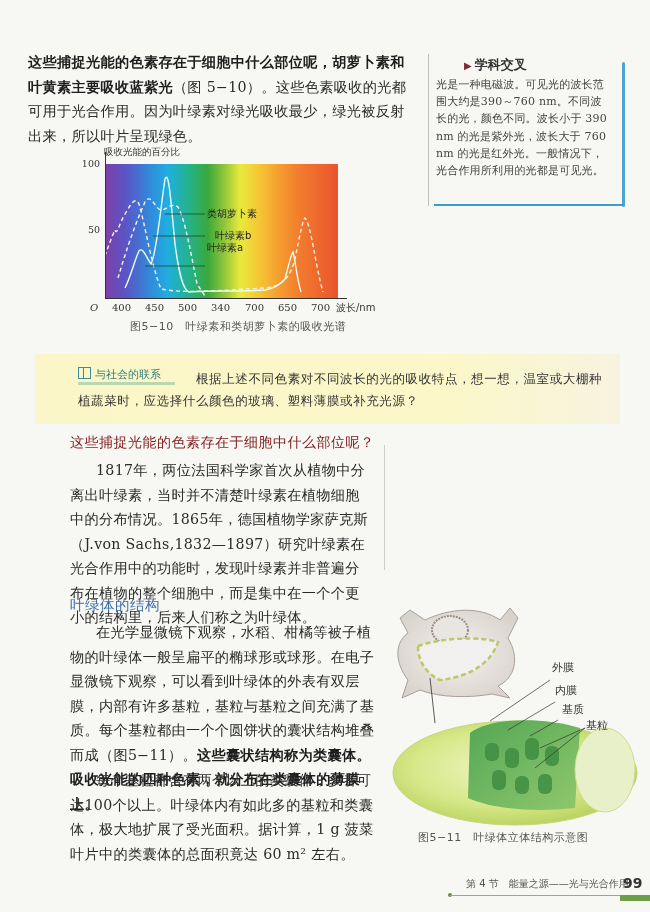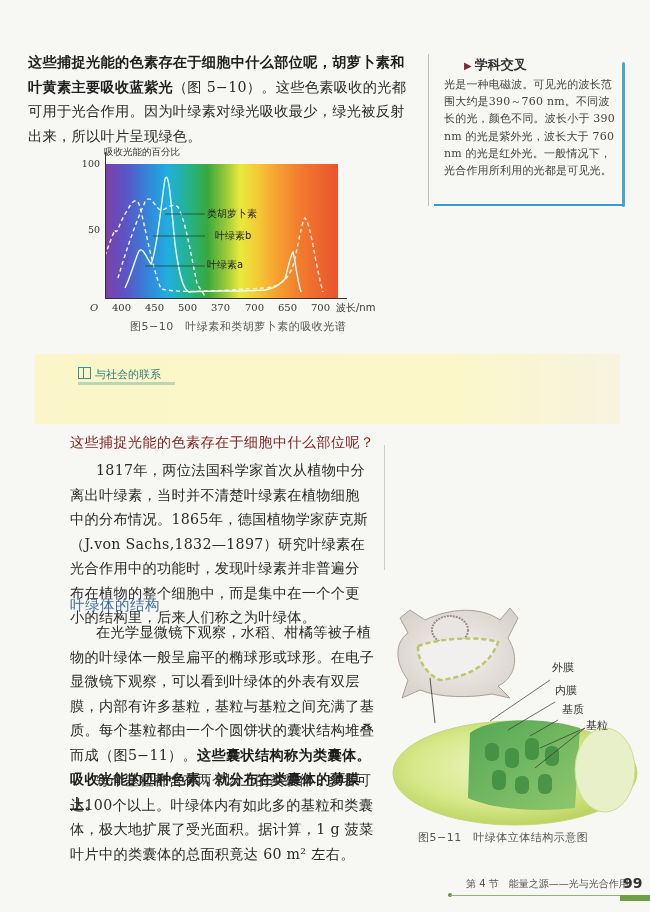--- a/index.html
+++ b/index.html
@@ -31,21 +31,21 @@
   #sidebar .rline {
     position: absolute; right: 0; top: 8px; width: 3px; height: 145px; background:#4aa6d0;
     border-radius: 2px;
   }
   #sidebar .title {
     position: absolute; left: 4px; top: 2px; font-size: 13px; font-weight: bold;
     font-family: "DejaVu Sans", "Liberation Sans", sans-serif; color:#333;margin-left:32px;
   }
   #sidebar .title .tri { color:#7a2b3a; font-size: 10px; margin-right: 3px; }
   #sidebar .body {
-    position: absolute; left: 16px; top: 22px; width: 172px;
+    position: absolute; left: 8px; top: 22px; width: 172px;
     font-size: 11px; line-height: 17.2px; color:#444; letter-spacing: 0.2px;
   }
 
   
   #chart { left: 90px; top: 146px; width: 290px; height: 190px; }
   #chart .plot {
     position: absolute; left: 15px; top: 18px; width: 233px; height: 134px;
     background: linear-gradient(to right,
       #7e3fa8 0%, #5a55c6 9%, #2f8ddc 20%, #20aee0 27%, #24b38a 36%, #3aa83c 44%,
       #9bc93a 52%, #e9ea3d 58%, #f5c734 66%, #f5a030 74%, #f27a2d 84%, #e9542e 100%);
@@ -127,39 +127,40 @@
     <path d="M20,124 C26,112 30,95 34,87 C38,82 42,95 46,100 C52,88 56,40 60,15 C64,5 66,40 70,80 C74,110 78,126 84,128 C100,126 130,128 160,126 C170,124 176,120 180,115 C184,100 186,90 188,88 C190,95 192,115 196,128" fill="none" stroke="#e9fff4" stroke-width="1.4"></path>
 
     <path d="M0,92 C4,80 8,70 10,66 C12,72 14,60 20,50 C26,40 30,32 34,40 C40,60 46,100 56,125 C80,130 120,126 160,124 C180,122 186,110 190,95 C195,70 198,55 200,54 C206,60 210,100 218,128" fill="none" stroke="#f7efe8" stroke-width="1.4" stroke-dasharray="4,3"></path>
 
     <line x1="60" y1="50" x2="100" y2="50" stroke="#1a4a2a" stroke-width="0.8"></line>
     <line x1="48" y1="72" x2="100" y2="72" stroke="#1a4a2a" stroke-width="0.8"></line>
     <line x1="40" y1="102" x2="100" y2="102" stroke="#1a4a2a" stroke-width="0.8"></line>
   </svg>
   <div class="legend" style="left:117px;top:61px;">类胡萝卜素</div>
   <div class="legend" style="left:117px;top:83px;margin-left:8px;">叶绿素b</div>
-  <div class="legend" style="left:117px;top:112px;">叶绿素a</div>
+  <div class="legend" style="left:117px;top:95px;">叶绿素a</div>
   <div class="yaxis"></div>
   <div class="xaxis"></div>
   <div class="ytick" style="left:-12px;top:12px;">100</div>
   <div class="ytick" style="left:-12px;top:78px;">50</div>
   <div class="origin">O</div>
   <div class="xtick" style="left:22px;">400</div>
   <div class="xtick" style="left:55px;">450</div>
   <div class="xtick" style="left:88px;">500</div>
-  <div class="xtick" style="left:121px;">370</div>
+  <div class="xtick" style="left:121px;">340</div>
   <div class="xtick" style="left:155px;">700</div>
   <div class="xtick" style="left:188px;">650</div>
   <div class="xtick" style="left:221px;">700</div>
   <div class="xunit" style="left:246px;">波长/nm</div>
 </div>
 <div id="fig1-caption" class="abs">图5−10　叶绿素和类胡萝卜素的吸收光谱</div>
 
 <div id="society" class="abs">
   <div class="tag"><span class="ico"></span><span>与社会的联系</span></div>
+  <div class="text">根据上述不同色素对不同波长的光的吸收特点，想一想，温室或大棚种植蔬菜时，应选择什么颜色的玻璃、塑料薄膜或补充光源？</div>
 </div>
 
 <div id="question" class="abs">这些捕捉光能的色素存在于细胞中什么部位呢？</div>
 
 <div id="history" class="abs">
   <p class="para">1817年，两位法国科学家首次从植物中分离出叶绿素，当时并不清楚叶绿素在植物细胞中的分布情况。1865年，德国植物学家萨克斯（J.von Sachs,1832—1897）研究叶绿素在光合作用中的功能时，发现叶绿素并非普遍分布在植物的整个细胞中，而是集中在一个个更小的结构里，后来人们称之为叶绿体。</p>
 </div>
 <div id="vrule" class="abs"></div>
 
 <div id="struct-heading" class="abs">叶绿体的结构</div>

